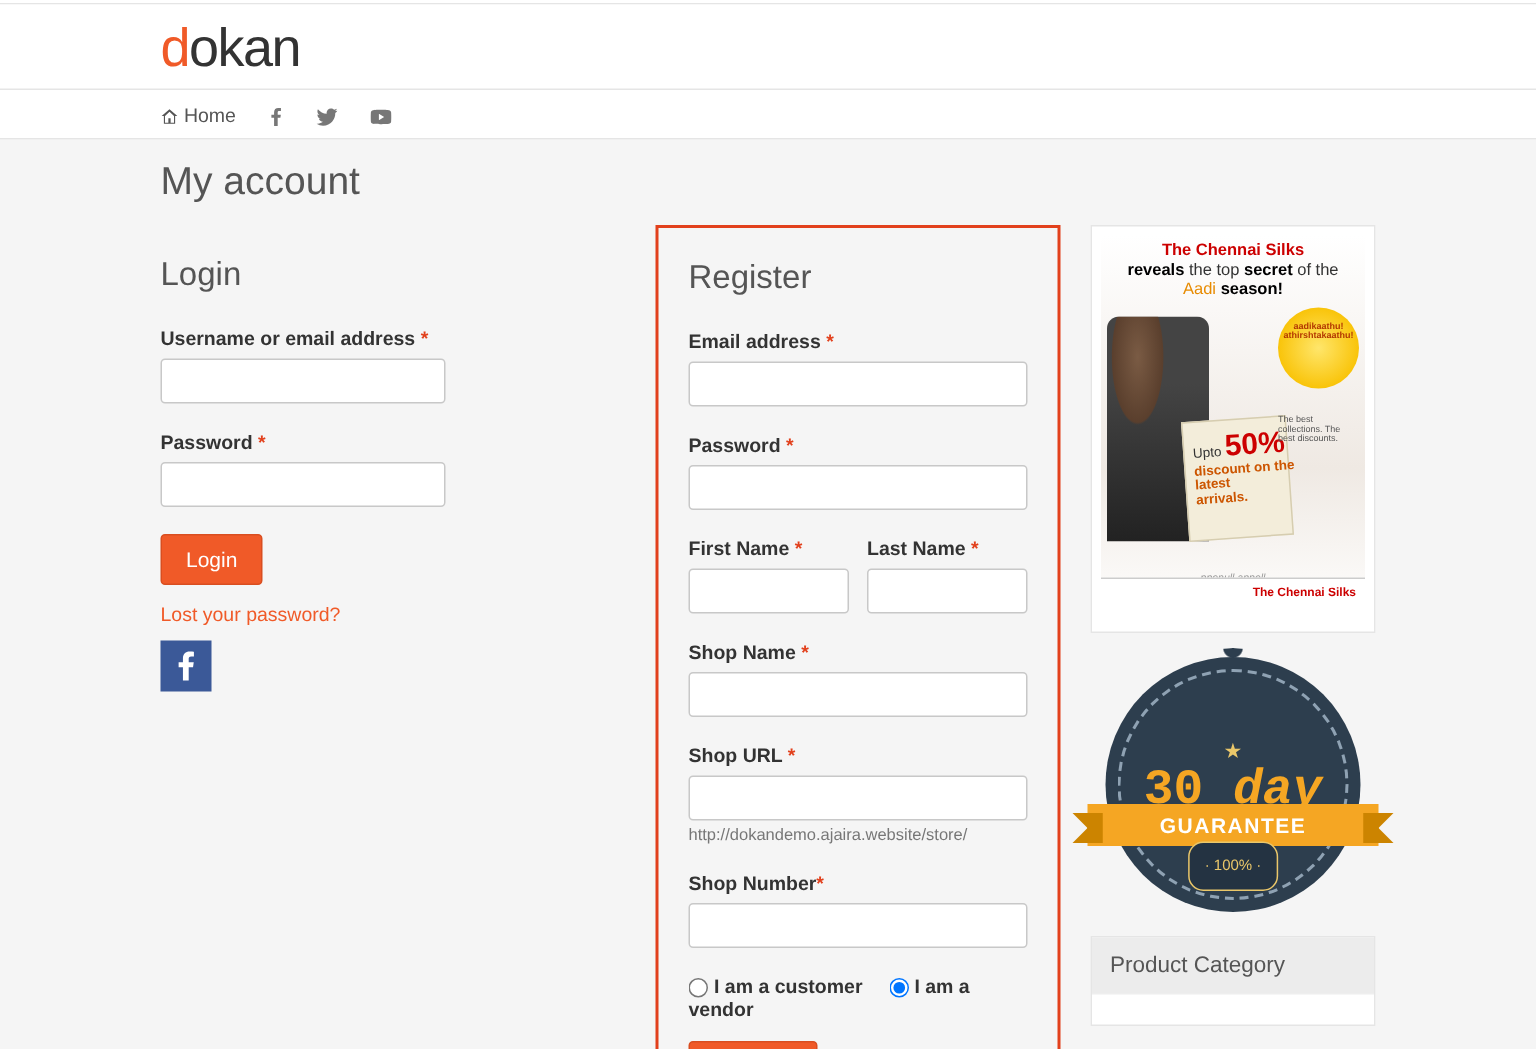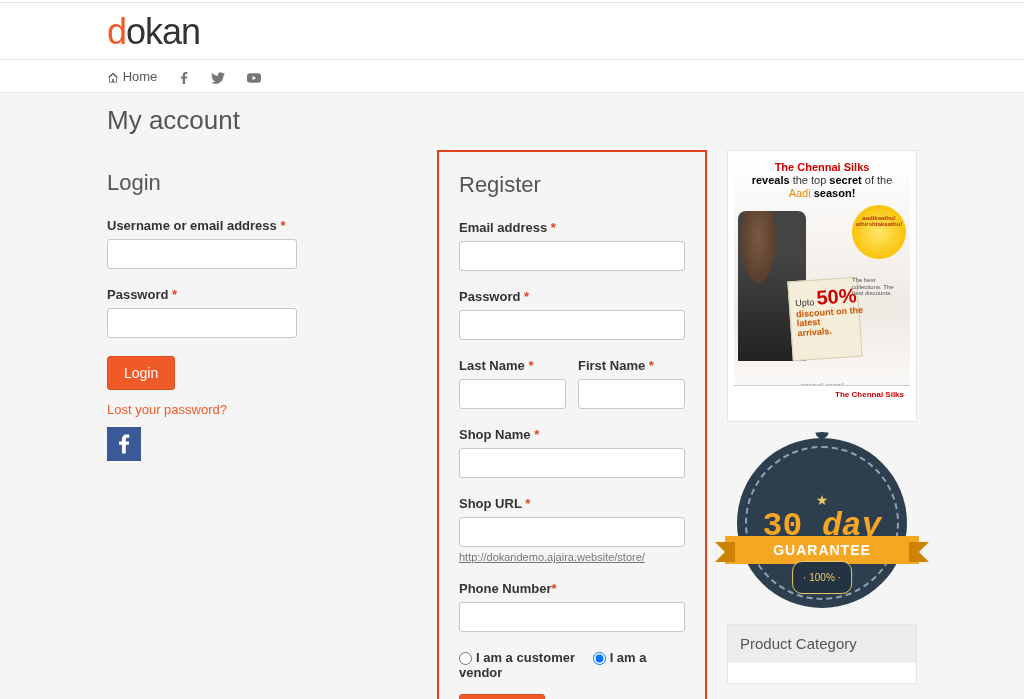--- a/index.html
+++ b/index.html
@@ -42,21 +42,21 @@
 
 .btn { background: #f05a28; color: #fff; border: 1px solid #d94e20; border-radius: 3px; padding: 8px 16px; font-size: 14px; cursor: pointer; }
 
 .link-orange { color: #f05a28; font-size: 13px; display: inline-block; margin-top: 12px; }
 
 .fb-btn { width: 34px; height: 34px; background: #3b5998; display: flex; align-items: center; justify-content: center; margin-top: 10px; cursor: pointer; }
 .fb-btn svg { fill: #fff; }
 
 .register-box { border: 2px solid #e2401c; padding: 14px 20px 18px; background: transparent; margin-top: 0; }
 
-.hint { font-size: 11px; color: #777; margin-top: 4px; display: block; text-decoration: underline; }
+.hint { font-size: 11px; color: #777; margin-top: 4px; display: block; }
 
 .radio-row { margin: 4px 0 14px; font-size: 13px; font-weight: 700; }
 .radio-row label { margin-right: 14px; font-weight: 700; }
 .radio-row input { margin-right: 4px; vertical-align: middle; }
 
 
 .ad-block { background: #fff; border: 1px solid #e5e5e5; padding: 6px; margin-bottom: 16px; position: relative; overflow: hidden; }
 .ad-inner { height: 258px; position: relative; background: linear-gradient(180deg,#fff 0%,#efe9e3 60%,#fff 100%); }
 .ad-title { text-align: center; font-size: 11px; padding: 4px 2px 0; line-height: 1.2; }
 .ad-title .red { color: #cc0000; font-weight: 700; }
@@ -174,42 +174,42 @@
             <input class="input" type="email" style="">
           </div>
 
           <div class="field-group">
             <label><span>Password</span> <span class="req">*</span></label>
             <input class="input" type="password" style="">
           </div>
 
           <div class="field-group input-row">
             <div>
+              <label><span>First Name</span> <span class="req">*</span></label>
+              <input class="input" type="text" style="">
+            </div>
+            <div>
               <label><span>Last Name</span> <span class="req">*</span></label>
               <input class="input" type="text" style="">
             </div>
-            <div>
-              <label><span>First Name</span> <span class="req">*</span></label>
-              <input class="input" type="text" style="">
-            </div>
           </div>
 
           <div class="field-group">
             <label><span>Shop Name</span> <span class="req">*</span></label>
             <input class="input" type="text" style="">
           </div>
 
           <div class="field-group">
             <label><span>Shop URL</span> <span class="req">*</span></label>
             <input class="input" type="text" style="">
             <span class="hint">http://dokandemo.ajaira.website/store/</span>
           </div>
 
           <div class="field-group">
-            <label><span>Phone Number</span><span class="req">*</span></label>
+            <label><span>Shop Number</span><span class="req">*</span></label>
             <input class="input" type="text" style="">
           </div>
 
           <div class="radio-row">
             <label><input type="radio" name="role" style=""><span>I am a customer</span></label>
             <label><input type="radio" name="role" checked="" style=""><span>I am a vendor</span></label>
           </div>
 
           <button class="btn">Register</button>
         </div>

